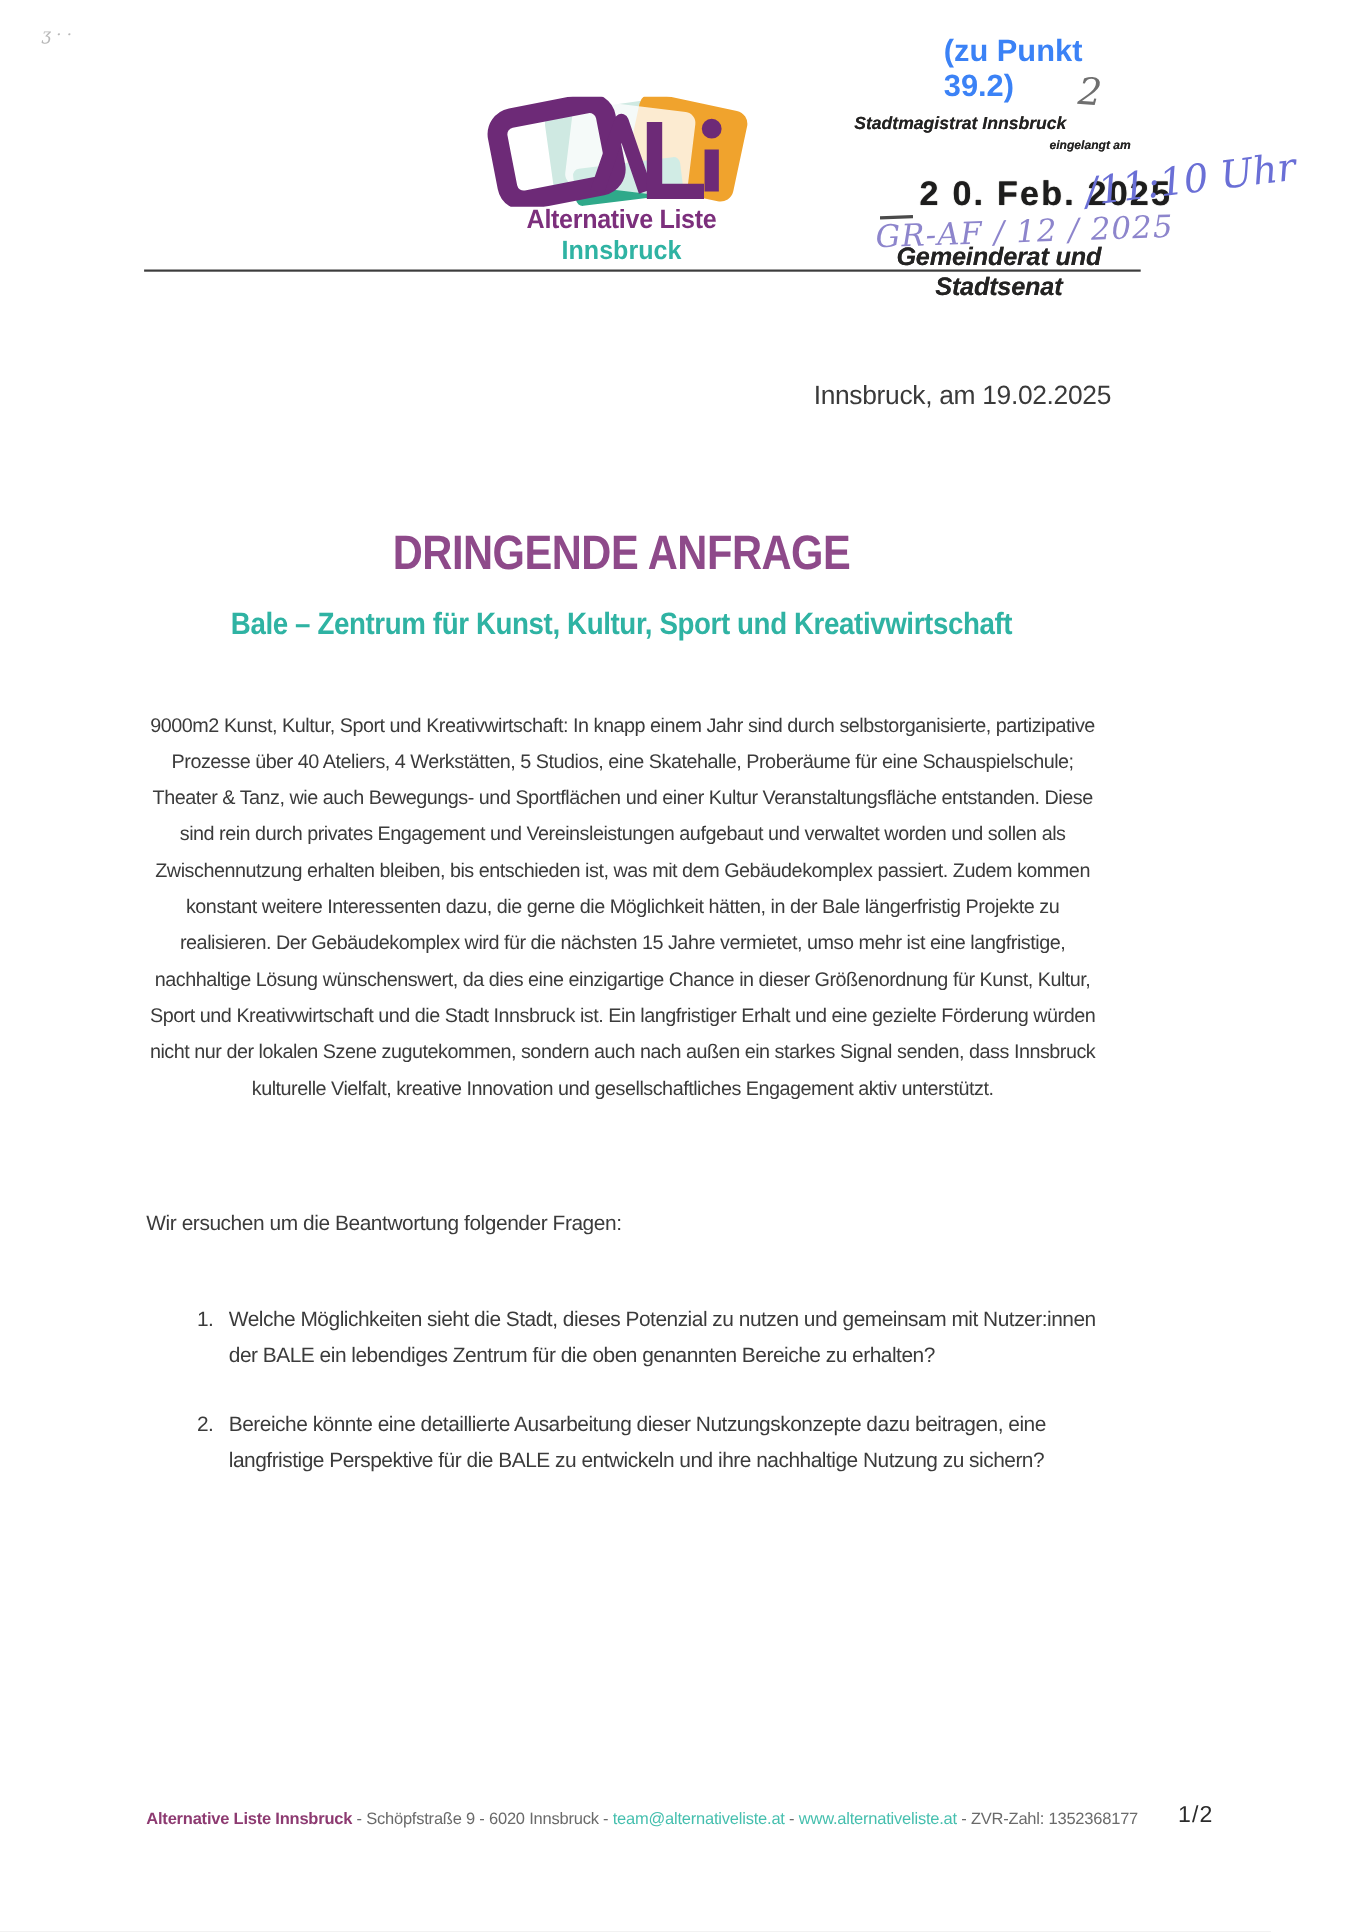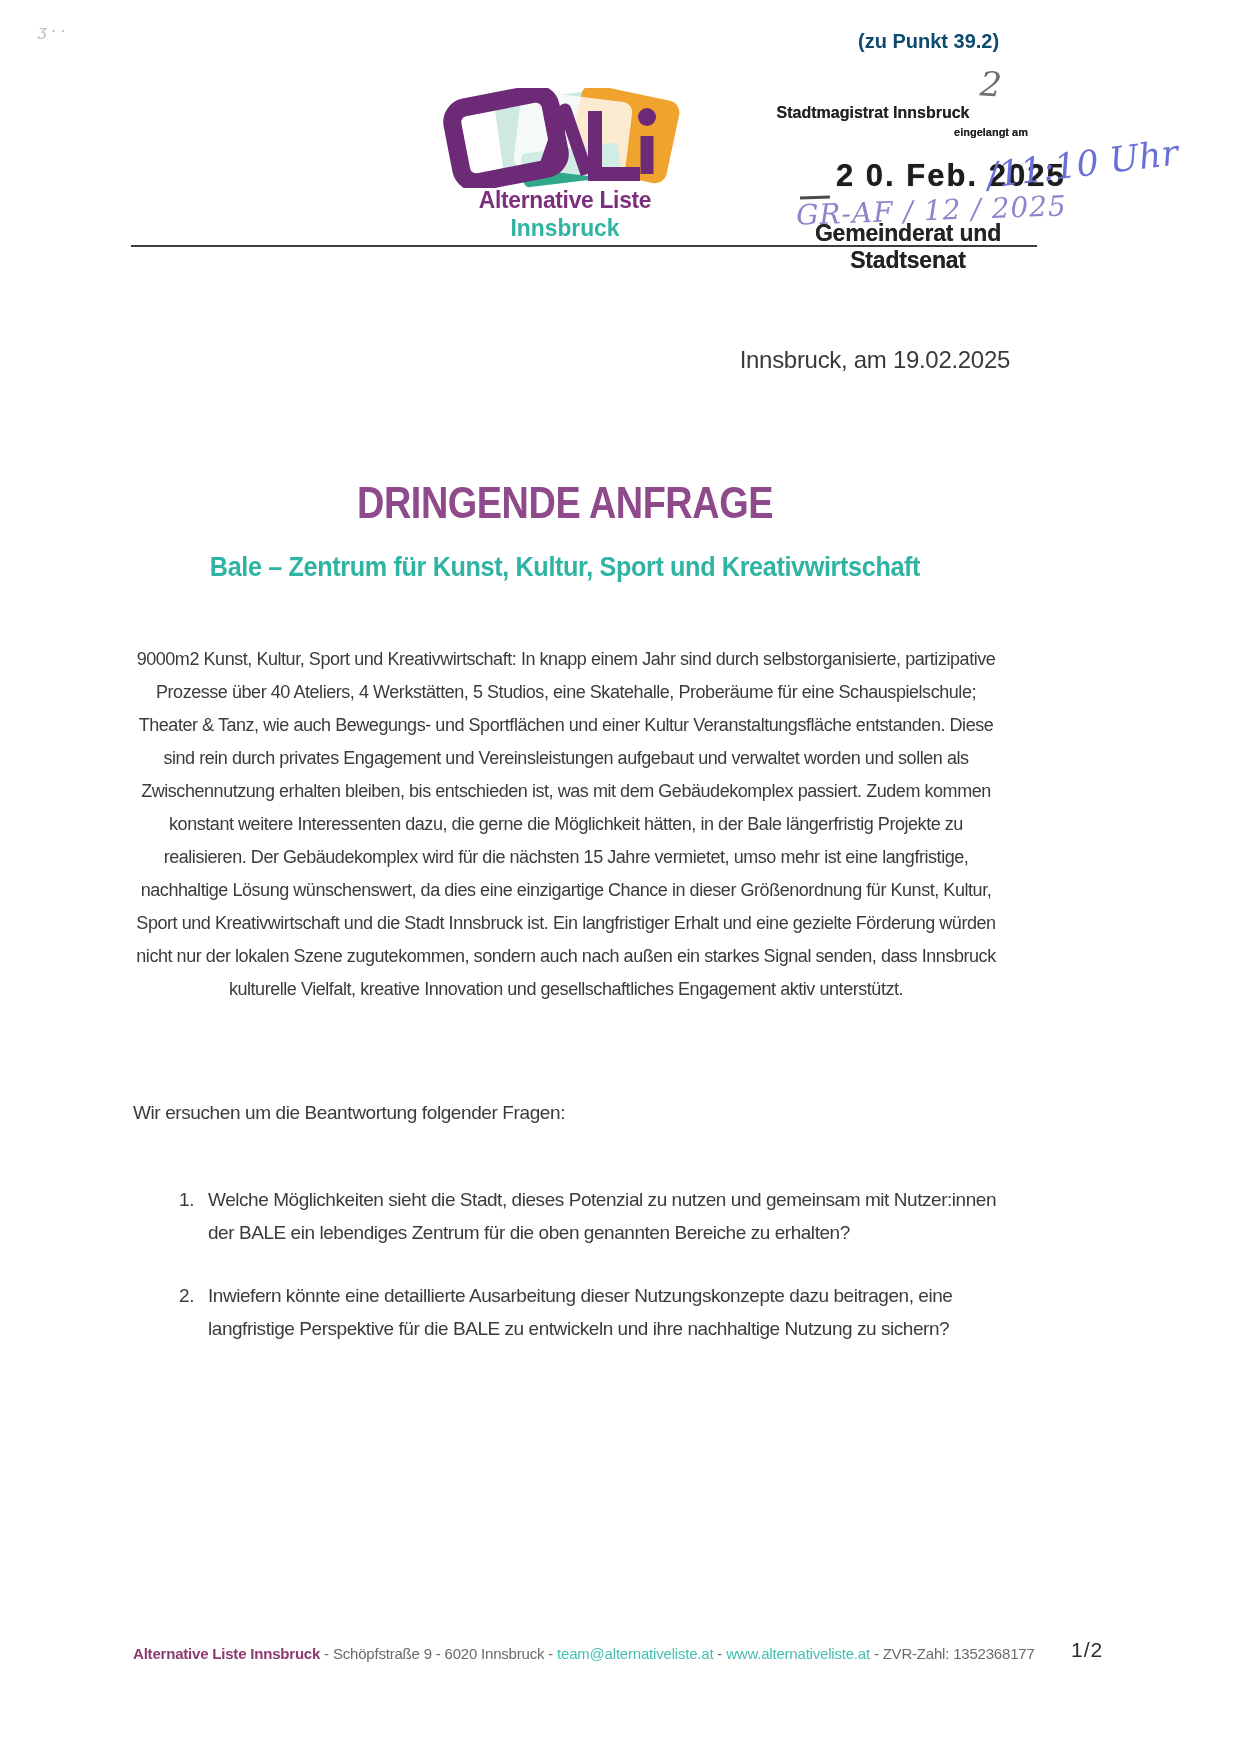--- a/index.html
+++ b/index.html
@@ -13,37 +13,37 @@
     overflow:hidden;
   }
   .abs{position:absolute;}
 
   
   .scribble{color:#9a9a9a;font-family:"DejaVu Serif", serif;font-style:italic;font-size:15px;opacity:.7;}
 
   
   .zu-punkt{
     left:858px;top:30px;width:170px;
-    color:#0c4a6e;font-weight:700;font-size:20px;letter-spacing:0px;
+    color:#3b82f6;font-weight:700;font-size:28px;letter-spacing:0px;
   }
   .hand2{
     left:980px;top:64px;
     font-family:"DejaVu Serif", serif;font-style:italic;
     font-size:34px;color:#6f6f6f;transform:rotate(4deg);font-weight:400;
   }
 
   
   .logo-svg{left:442px;top:88px;}
   .logo-line1{left:420px;top:186px;width:290px;text-align:center;
     color:#7c2f7c;font-weight:700;font-size:24px;letter-spacing:-0.3px;transform:scaleX(.95);}
   .logo-line2{left:420px;top:214px;width:290px;text-align:center;
     color:#2fb3a3;font-weight:700;font-size:24px;transform:scaleX(.95);}
 
   
-  .stamp-text{color:#232323;text-shadow:0 0 .6px #55504a;}
+  .stamp-text{color:#232323;text-shadow:0 0 .6px #55504a;font-style:italic;}
   .stamp-l1{left:718px;top:104px;width:310px;text-align:center;font-weight:700;font-size:16px;}
   .stamp-l2{left:718px;top:126px;width:310px;text-align:right;font-size:11px;font-weight:600;}
   .stamp-underscore{left:800px;top:196px;width:30px;height:3px;background:#4a4a4a;transform:rotate(-2deg);}
   .stamp-date{left:836px;top:158px;font-weight:700;font-size:31px;letter-spacing:2px;
     font-family:"Liberation Sans", sans-serif;color:#1d1d1d;text-shadow:0 0 .8px #3a362f;}
   .hand-time{left:986px;top:144px;font-family:"DejaVu Serif", serif;font-style:italic;
     font-size:35px;color:#6a6fd6;transform:rotate(-7deg);white-space:nowrap;}
   .hand-ref{left:796px;top:194px;font-family:"DejaVu Serif", serif;font-style:italic;
     font-size:28px;color:#8d85cc;transform:rotate(-2deg);white-space:nowrap;letter-spacing:1px;}
   .stamp-dept{left:758px;top:220px;width:300px;text-align:center;font-weight:700;font-size:23px;letter-spacing:-0.2px;}
@@ -127,20 +127,20 @@
 
   <div class="abs q-intro">Wir ersuchen um die Beantwortung folgender Fragen:</div>
 
   <div class="abs questions">
     <div class="q-item">
       <div class="q-num">1.</div>
       <div class="q-text">Welche Möglichkeiten sieht die Stadt, dieses Potenzial zu nutzen und gemeinsam mit Nutzer:innen der BALE ein lebendiges Zentrum für die oben genannten Bereiche zu erhalten?</div>
     </div>
     <div class="q-item">
       <div class="q-num">2.</div>
-      <div class="q-text">Inwiefern könnte eine detaillierte Ausarbeitung dieser Nutzungskonzepte dazu beitragen, eine langfristige Perspektive für die BALE zu entwickeln und ihre nachhaltige Nutzung zu sichern?</div>
+      <div class="q-text">Bereiche könnte eine detaillierte Ausarbeitung dieser Nutzungskonzepte dazu beitragen, eine langfristige Perspektive für die BALE zu entwickeln und ihre nachhaltige Nutzung zu sichern?</div>
     </div>
   </div>
 
   <div class="abs footer-line"><span class="footer-org">Alternative Liste Innsbruck</span><span> - Schöpfstraße 9 - 6020 Innsbruck - </span><span class="footer-link">team@alternativeliste.at</span><span> - </span><span class="footer-link">www.alternativeliste.at</span><span> - ZVR-Zahl: 1352368177</span></div>
   <div class="abs page-num">1/2</div>
 
 </div>
 
 </body></html>

